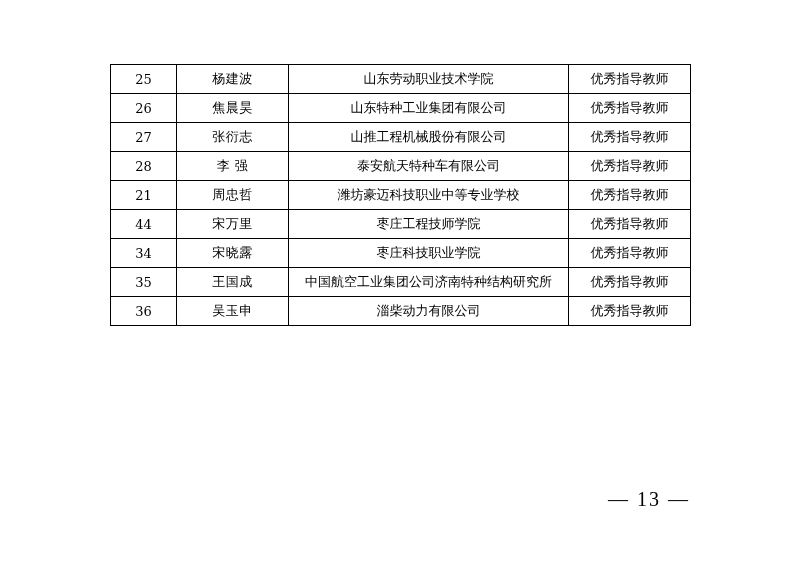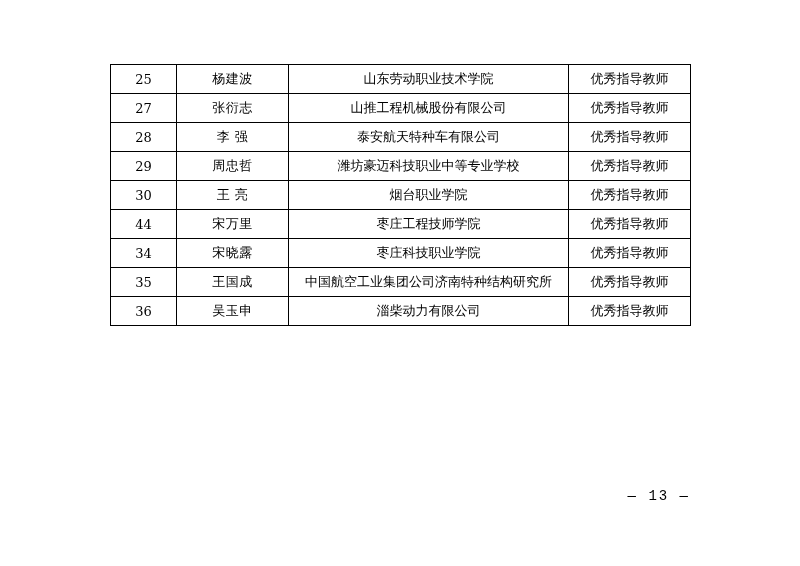--- a/index.html
+++ b/index.html
@@ -56,23 +56,23 @@
   }
   .cell-name {
     letter-spacing: 0.5px;
   }
   .page-number {
     position: absolute;
     left: 0;
     top: 488px;
     width: 690px;
     text-align: right;
-    font-size: 14px;
+    font-size: 20px;
     letter-spacing: 2px;
-    font-family: Liberation Mono, monospace;
+    font-family: Liberation Serif, serif;
   }
 </style>
 </head>
 <body>
 
 <div class="page">
 
   <div class="table-wrap">
     <table class="award-table">
       <colgroup>
@@ -82,41 +82,41 @@
         <col class="col-award">
       </colgroup>
       <tbody>
           <tr>
             <td>25</td>
             <td class="cell-name">杨建波</td>
             <td>山东劳动职业技术学院</td>
             <td>优秀指导教师</td>
           </tr>
           <tr>
+            <td>26</td>
+            <td class="cell-name">焦晨昊</td>
+            <td>山东特种工业集团有限公司</td>
+            <td>优秀指导教师</td>
+          </tr>
+          <tr>
             <td>27</td>
             <td class="cell-name">张衍志</td>
             <td>山推工程机械股份有限公司</td>
             <td>优秀指导教师</td>
           </tr>
           <tr>
             <td>28</td>
             <td class="cell-name">李 强</td>
             <td>泰安航天特种车有限公司</td>
             <td>优秀指导教师</td>
           </tr>
           <tr>
-            <td>29</td>
+            <td>21</td>
             <td class="cell-name">周忠哲</td>
             <td>潍坊豪迈科技职业中等专业学校</td>
-            <td>优秀指导教师</td>
-          </tr>
-          <tr>
-            <td>30</td>
-            <td class="cell-name">王 亮</td>
-            <td>烟台职业学院</td>
             <td>优秀指导教师</td>
           </tr>
           <tr>
             <td>44</td>
             <td class="cell-name">宋万里</td>
             <td>枣庄工程技师学院</td>
             <td>优秀指导教师</td>
           </tr>
           <tr>
             <td>34</td>

